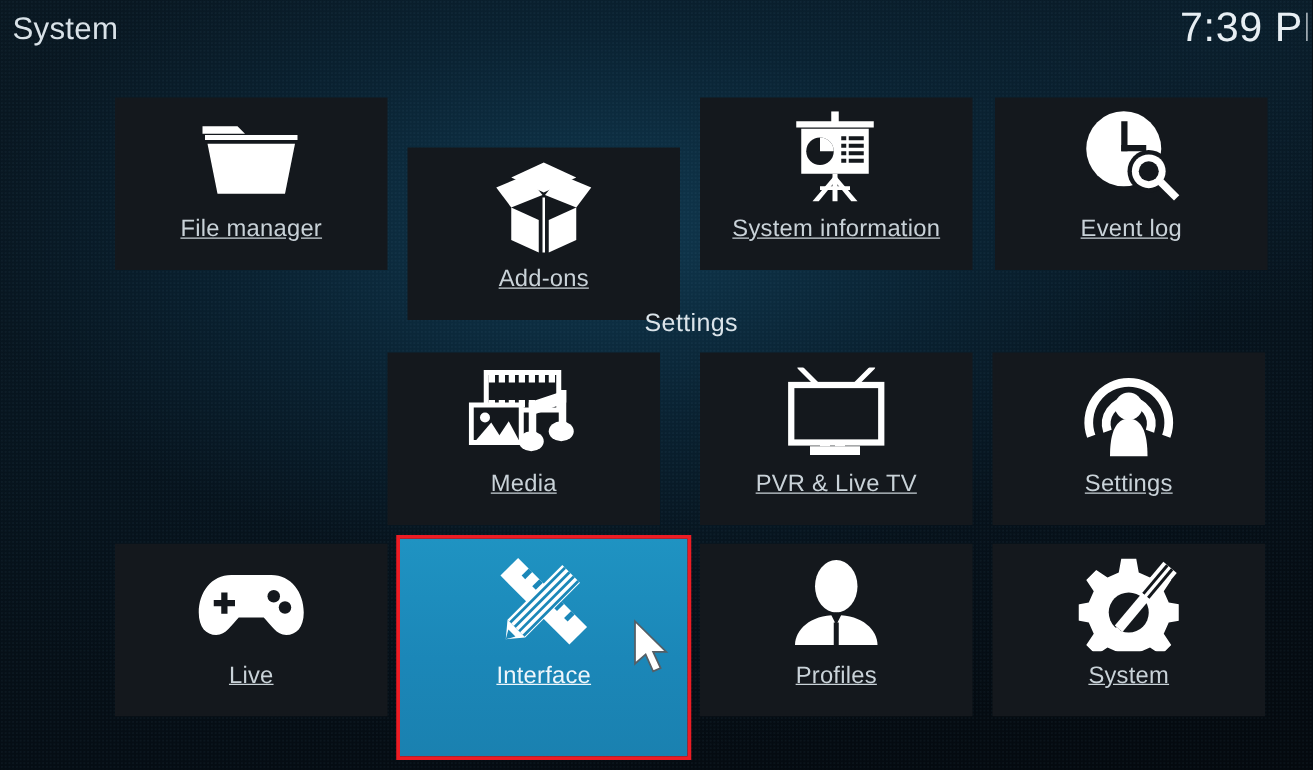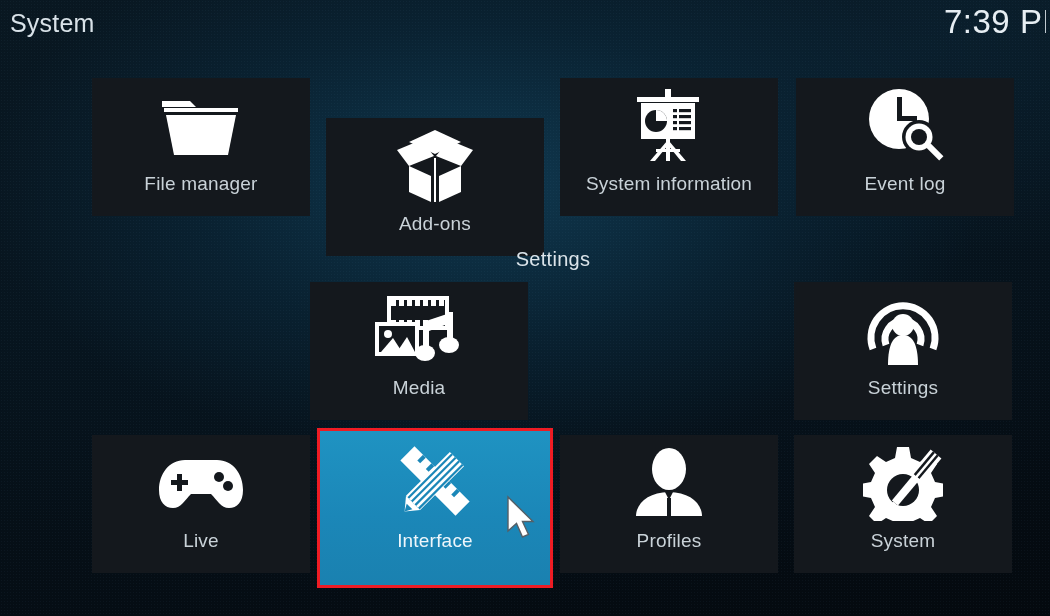--- a/index.html
+++ b/index.html
@@ -82,26 +82,27 @@
     align-items: center;
     justify-content: center;
     width: 100%;
   }
   .tile .tile-label {
     font-size: 19px;
     color: #c9d2d8;
     text-align: right;
     line-height: 1;
     letter-spacing: 0.2px;
+    text-decoration: underline;
   }
   .tile.selected {
     background: linear-gradient(180deg, #1f93c2 0%, #1b87b8 55%, #1a81b0 100%);
     border: 3px solid #ed1c24;
     width: 236px;
-    height: 160px;
+    height: 180px;
   }
   .tile.selected .icon-wrap { height: 100px; }
   .tile.selected .tile-label {
     color: #eef6fb;
     font-size: 19px;
   }
   .section-label {
     position: absolute;
     left: 0;
     width: 1050px;
@@ -221,20 +222,34 @@
           <path fill="#ffffff" d="M22 58 L32 43 L40 58 Z"></path>
           <path fill="#ffffff" d="M48 28 L78 18 L78 28 L54 37 L54 58 L48 58 Z"></path>
           <ellipse cx="50" cy="59" rx="10" ry="8" fill="#ffffff"></ellipse>
           <ellipse cx="74" cy="51" rx="10" ry="8" fill="#ffffff"></ellipse>
           <rect x="72" y="18" width="6" height="34" fill="#ffffff"></rect>
         </svg>
       </div>
       <div class="tile-label">Media</div>
     </div>
 
+    <div class="tile" style="left:560px; top:282px;">
+      <div class="icon-wrap">
+        <svg width="86" height="72" viewBox="0 0 86 72">
+          <rect x="7" y="14" width="72" height="46" fill="none" stroke="#ffffff" stroke-width="5"></rect>
+          <rect x="14" y="21" width="58" height="32" fill="#14181d"></rect>
+          <line x1="28" y1="14" x2="14" y2="0" stroke="#ffffff" stroke-width="4" stroke-linecap="round"></line>
+          <line x1="58" y1="14" x2="72" y2="0" stroke="#ffffff" stroke-width="4" stroke-linecap="round"></line>
+          <rect x="30" y="58" width="8" height="5" fill="#ffffff"></rect>
+          <rect x="42" y="58" width="8" height="5" fill="#ffffff"></rect>
+          <rect x="22" y="63" width="40" height="7" fill="#ffffff"></rect>
+        </svg>
+      </div>
+      <div class="tile-label">PVR &amp; Live TV</div>
+    </div>
 
     <div class="tile" style="left:794px; top:282px;">
       <div class="icon-wrap">
         <svg width="76" height="74" viewBox="0 0 76 74">
           <path d="M8 56 A32 32 0 1 1 68 56" fill="none" stroke="#ffffff" stroke-width="7"></path>
           <path d="M21 52 A18 18 0 1 1 55 52" fill="none" stroke="#ffffff" stroke-width="7"></path>
           <circle cx="38" cy="32" r="11" fill="#ffffff"></circle>
           <path fill="#ffffff" d="M38 42 C48 42 53 52 53 72 L23 72 C23 52 28 42 38 42 Z"></path>
         </svg>
       </div>

